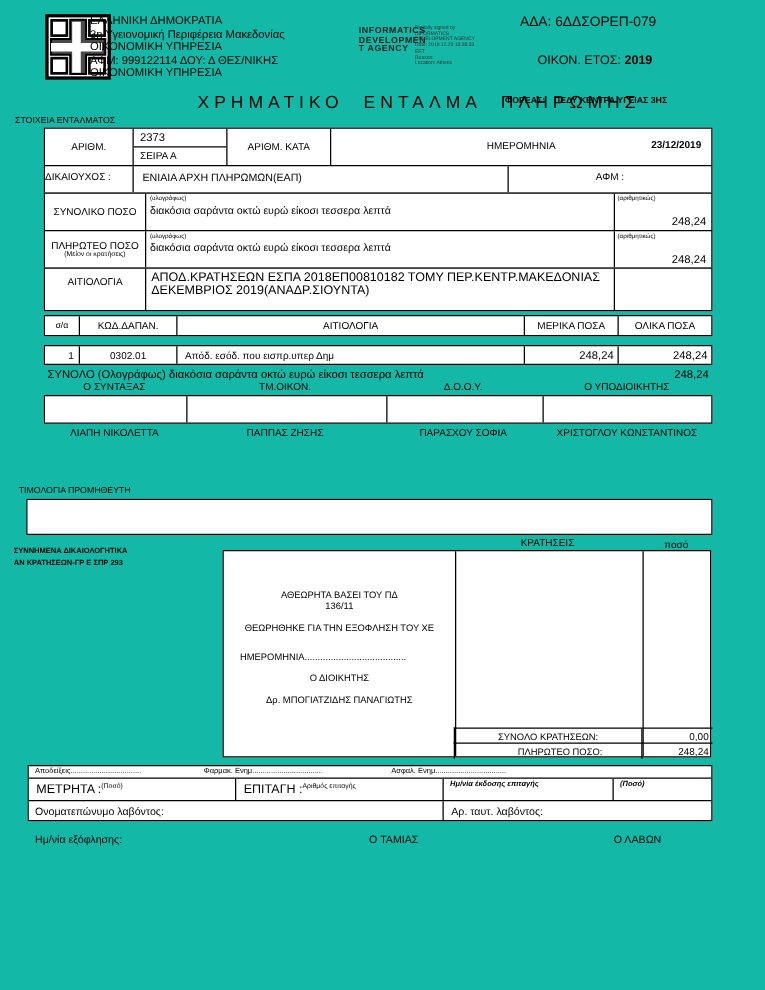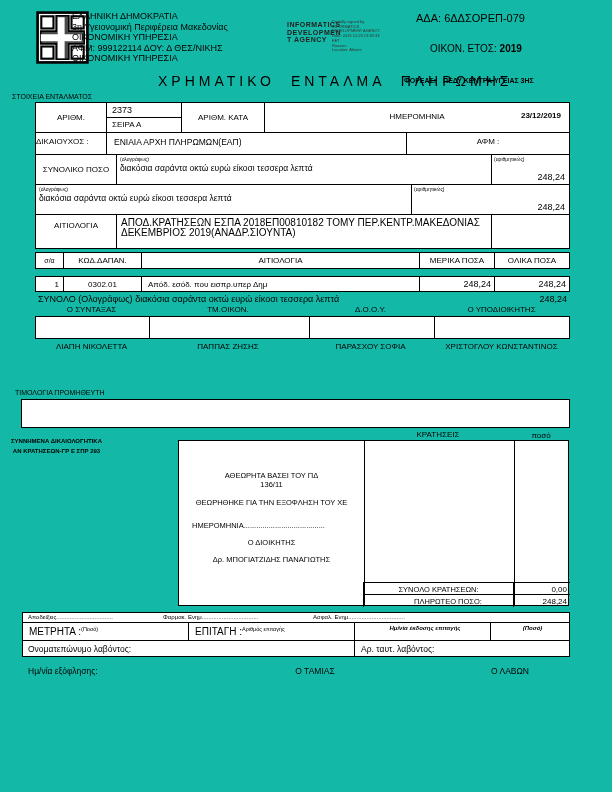--- a/index.html
+++ b/index.html
@@ -5,21 +5,21 @@
   html,body{margin:0;padding:0;background:#e8e8e8;}
   .page{position:relative;width:612px;height:792px;background:#14b8a6;color:#000;
         font-family:"Liberation Sans","DejaVu Sans",sans-serif;font-size:8px;overflow:hidden;}
   .abs{position:absolute;}
   .row{position:absolute;display:flex;border:1px solid #000;box-sizing:border-box;background:#fff;}
   .c{box-sizing:border-box;border-left:1px solid #000;position:relative;}
   .c:first-child{border-left:none;}
   .ctr{display:flex;align-items:center;justify-content:center;text-align:center;}
   .rt{text-align:right;}
   .tiny{font-size:5px;}
-  .b{font-weight:bold;text-align:center;}
+  .b{font-weight:bold;}
   .orgline{line-height:10.6px;font-size:9px;white-space:nowrap;}
   .signer-agency{font-size:7px;font-weight:bold;line-height:7.6px;color:#222;letter-spacing:.5px;}
   .signer-details{font-size:4px;line-height:4.7px;color:#333;width:64px;}
   .stampline{font-size:7.5px;text-align:center;line-height:9px;}
   .amountcell{position:absolute;bottom:2px;right:4px;font-size:9px;}
   .numlabel{position:absolute;top:1px;left:2px;font-size:5px;}
   .leader{white-space:nowrap;overflow:hidden;}
 </style>
 </head>
 <body>
@@ -103,20 +103,24 @@
       <div class="tiny" style="padding:1px 0 0 3px;">(ολογράφως)</div>
       <div style="font-size:8.5px;padding:1px 0 0 3px;">διακόσια σαράντα οκτώ  ευρώ είκοσι τεσσερα λεπτά</div>
     </div>
     <div class="c" style="flex:1;">
       <div class="numlabel">(αριθμητικώς)</div>
       <div class="amountcell">248,24</div>
     </div>
   </div>
 
   <div class="row" style="left:35px;top:184px;width:535px;height:31px;">
+    <div class="c ctr" style="width:80px;flex-direction:column;">
+      <div style="font-size:8px;">ΠΛΗΡΩΤΕΟ ΠΟΣΟ</div>
+      <div style="font-size:5.5px;">(Μείον οι κρατήσεις)</div>
+    </div>
     <div class="c" style="width:375px;">
       <div class="tiny" style="padding:1px 0 0 3px;">(ολογράφως)</div>
       <div style="font-size:8.5px;padding:1px 0 0 3px;">διακόσια σαράντα οκτώ  ευρώ είκοσι τεσσερα λεπτά</div>
     </div>
     <div class="c" style="flex:1;">
       <div class="numlabel">(αριθμητικώς)</div>
       <div class="amountcell">248,24</div>
     </div>
   </div>
 

